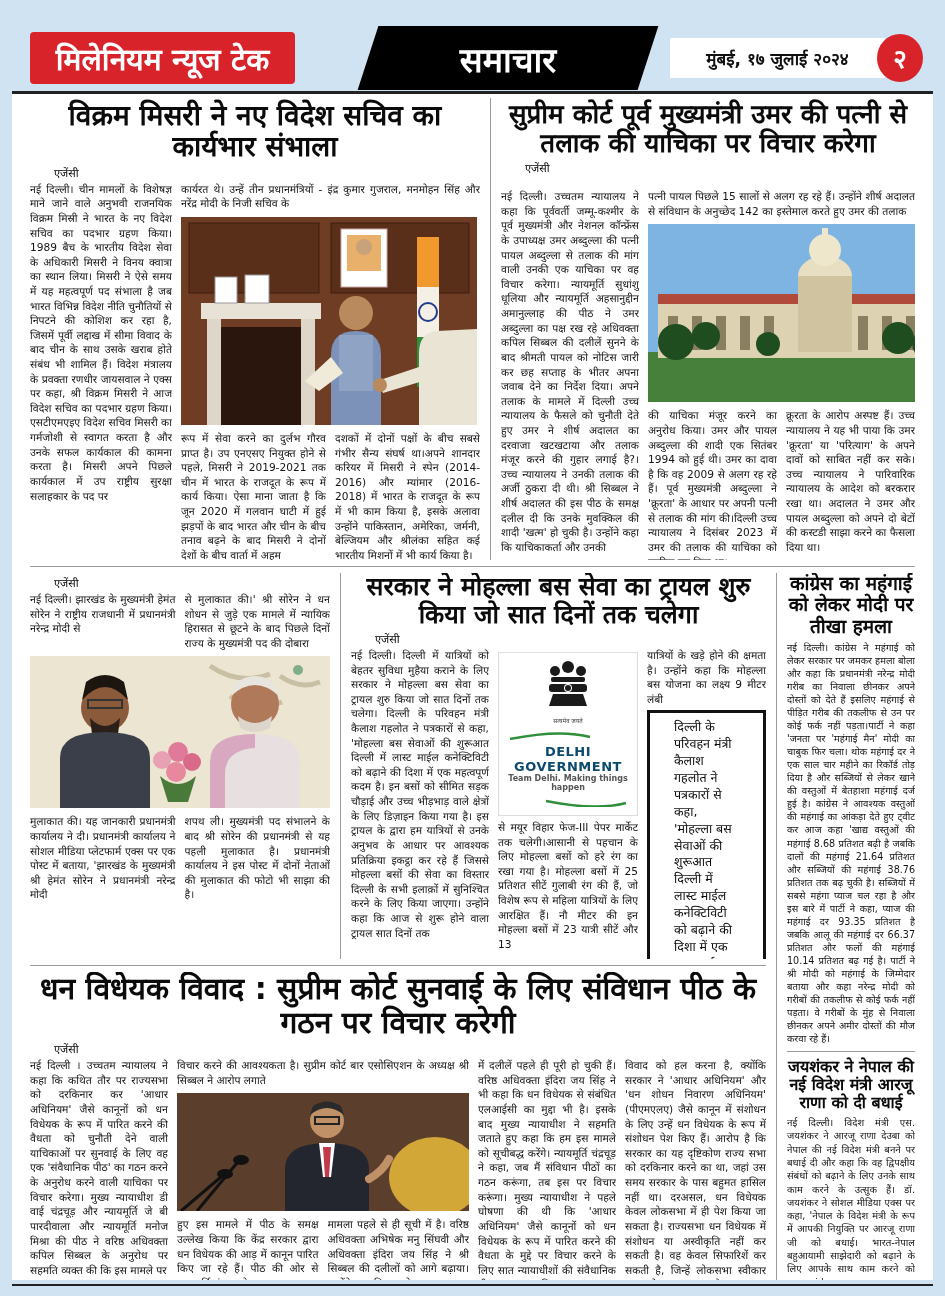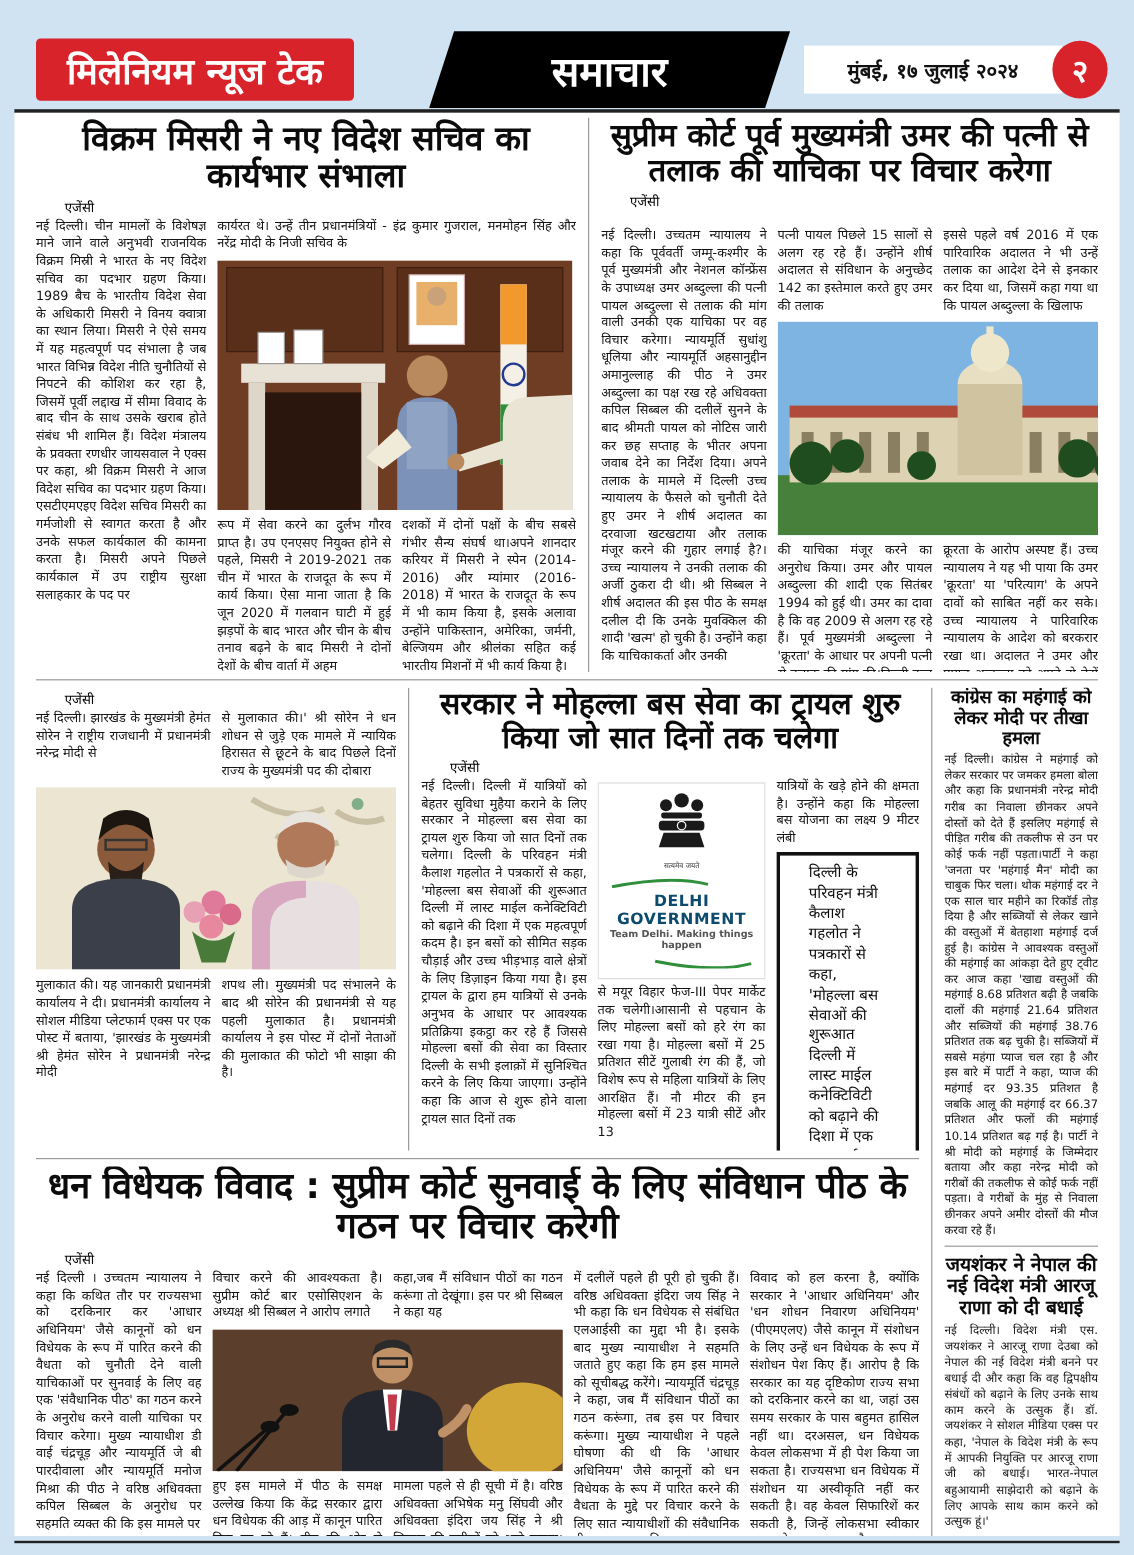--- a/index.html
+++ b/index.html
@@ -104,21 +104,20 @@
       <div class="vdiv"></div>
 
       <div style="flex:1;overflow:hidden;">
         <div class="headline" style="font-size:26px;margin-top:2px;">सुप्रीम कोर्ट पूर्व मुख्यमंत्री उमर की पत्नी से तलाक की याचिका पर विचार करेगा</div>
         <div class="byline">एजेंसी</div>
         <div class="colrow" style="margin-top:14px;">
           <div class="col body-txt" style="flex:0 0 138px;">नई दिल्ली। उच्चतम न्यायालय ने कहा कि पूर्ववर्ती जम्मू-कश्मीर के पूर्व मुख्यमंत्री और नेशनल कॉन्फ्रेंस के उपाध्यक्ष उमर अब्दुल्ला की पत्नी पायल अब्दुल्ला से तलाक की मांग वाली उनकी एक याचिका पर वह विचार करेगा। न्यायमूर्ति सुधांशु धूलिया और न्यायमूर्ति अहसानुद्दीन अमानुल्लाह की पीठ ने उमर अब्दुल्ला का पक्ष रख रहे अधिवक्ता कपिल सिब्बल की दलीलें सुनने के बाद श्रीमती पायल को नोटिस जारी कर छह सप्ताह के भीतर अपना जवाब देने का निर्देश दिया। अपने तलाक के मामले में दिल्ली उच्च न्यायालय के फैसले को चुनौती देते हुए उमर ने शीर्ष अदालत का दरवाजा खटखटाया और तलाक मंजूर करने की गुहार लगाई है?। उच्च न्यायालय ने उनकी तलाक की अर्जी ठुकरा दी थी। श्री सिब्बल ने शीर्ष अदालत की इस पीठ के समक्ष दलील दी कि उनके मुवक्किल की शादी 'खत्म' हो चुकी है। उन्होंने कहा कि याचिकाकर्ता और उनकी</div>
           <div style="flex:1;overflow:hidden;">
             <div class="colrow">
               <div class="col body-txt">पत्नी पायल पिछले 15 सालों से अलग रह रहे हैं। उन्होंने शीर्ष अदालत से संविधान के अनुच्छेद 142 का इस्तेमाल करते हुए उमर की तलाक</div>
-              <div class="col body-txt">इससे पहले वर्ष 2016 में एक पारिवारिक अदालत ने भी उन्हें तलाक का आदेश देने से इनकार कर दिया था, जिसमें कहा गया था कि पायल अब्दुल्ला के खिलाफ</div>
             </div>
             <svg class="photo" width="290" height="178" viewBox="0 0 290 178">
               <rect width="290" height="178" fill="#7db4e2"></rect>
               <rect x="0" y="128" width="290" height="50" fill="#46803a"></rect>
               <rect x="10" y="78" width="270" height="56" fill="#ddd2b2"></rect>
               <rect x="10" y="70" width="270" height="10" fill="#b04a3a"></rect>
               <g fill="#8a7f60">
                 <rect x="20" y="92" width="10" height="34"></rect>
                   <rect x="44" y="92" width="10" height="34"></rect>
                 <rect x="68" y="92" width="10" height="34"></rect>
@@ -236,21 +235,20 @@
         <div class="hdiv"></div>
 
         <div style="overflow:hidden;">
           <div class="headline" style="font-size:30px;">धन विधेयक विवाद : सुप्रीम कोर्ट सुनवाई के लिए संविधान पीठ के गठन पर विचार करेगी</div>
           <div class="byline">एजेंसी</div>
           <div class="colrow" style="margin-top:2px;height:232px;overflow:hidden;">
             <div class="col body-txt" style="flex:0 0 138px;">नई दिल्ली । उच्चतम न्यायालय ने कहा कि कथित तौर पर राज्यसभा को दरकिनार कर 'आधार अधिनियम' जैसे कानूनों को धन विधेयक के रूप में पारित करने की वैधता को चुनौती देने वाली याचिकाओं पर सुनवाई के लिए वह एक 'संवैधानिक पीठ' का गठन करने के अनुरोध करने वाली याचिका पर विचार करेगा। मुख्य न्यायाधीश डी वाई चंद्रचूड़ और न्यायमूर्ति जे बी पारदीवाला और न्यायमूर्ति मनोज मिश्रा की पीठ ने वरिष्ठ अधिवक्ता कपिल सिब्बल के अनुरोध पर सहमति व्यक्त की कि इस मामले पर</div>
             <div style="flex:0 0 292px;overflow:hidden;">
               <div class="colrow">
                 <div class="col body-txt">विचार करने की आवश्यकता है। सुप्रीम कोर्ट बार एसोसिएशन के अध्यक्ष श्री सिब्बल ने आरोप लगाते</div>
-                <div class="col body-txt">कहा,जब मैं संविधान पीठों का गठन करूंगा तो देखूंगा। इस पर श्री सिब्बल ने कहा यह</div>
               </div>
               <svg class="photo" width="292" height="118" viewBox="0 0 292 118">
                 <rect width="292" height="118" fill="#6a4a33"></rect>
                 <rect x="0" y="0" width="292" height="118" fill="#5b3f2c"></rect>
                 <ellipse cx="258" cy="84" rx="46" ry="40" fill="#e8b93a" opacity=".85"></ellipse>
                 <circle cx="150" cy="28" r="17" fill="#c09066"></circle>
                 <path d="M133 22 q17-14 34 0 l-3-9 q-14-9-28 0 Z" fill="#2a2a2a"></path>
                 <rect x="138" y="24" width="24" height="7" fill="none" stroke="#222" stroke-width="2"></rect>
                 <path d="M108 118 v-42 q0-26 42-26 q42 0 42 26 v42 Z" fill="#23262e"></path>
                 <path d="M142 50 h16 l-4 34 h-8 Z" fill="#fff"></path>
@@ -271,21 +269,21 @@
             <div class="col body-txt" style="flex:0 0 138px;">में दलीलें पहले ही पूरी हो चुकी हैं। वरिष्ठ अधिवक्ता इंदिरा जय सिंह ने भी कहा कि धन विधेयक से संबंधित एलआईसी का मुद्दा भी है। इसके बाद मुख्य न्यायाधीश ने सहमति जताते हुए कहा कि हम इस मामले को सूचीबद्ध करेंगे। न्यायमूर्ति चंद्रचूड़ ने कहा, जब मैं संविधान पीठों का गठन करूंगा, तब इस पर विचार करूंगा। मुख्य न्यायाधीश ने पहले घोषणा की थी कि 'आधार अधिनियम' जैसे कानूनों को धन विधेयक के रूप में पारित करने की वैधता के मुद्दे पर विचार करने के लिए सात न्यायाधीशों की संवैधानिक पीठ का गठन किया जाएगा। इस निर्णय का उद्देश्य धन विधेयकों को लेकर उठे</div>
             <div class="col body-txt">विवाद को हल करना है, क्योंकि सरकार ने 'आधार अधिनियम' और 'धन शोधन निवारण अधिनियम' (पीएमएलए) जैसे कानून में संशोधन के लिए उन्हें धन विधेयक के रूप में संशोधन पेश किए हैं। आरोप है कि सरकार का यह दृष्टिकोण राज्य सभा को दरकिनार करने का था, जहां उस समय सरकार के पास बहुमत हासिल नहीं था। दरअसल, धन विधेयक केवल लोकसभा में ही पेश किया जा सकता है। राज्यसभा धन विधेयक में संशोधन या अस्वीकृति नहीं कर सकती है। वह केवल सिफारिशें कर सकती है, जिन्हें लोकसभा स्वीकार या अनदेखा कर सकता है।</div>
           </div>
         </div>
       </div>
 
       <div class="vdiv"></div>
 
       <div class="right-rail">
         <div>
-          <div class="headline" style="font-size:15px;">कांग्रेस का महंगाई को लेकर मोदी पर तीखा हमला</div>
+          <div class="headline" style="font-size:19px;">कांग्रेस का महंगाई को लेकर मोदी पर तीखा हमला</div>
           <div class="congress-body" style="margin-top:4px;">नई दिल्ली। कांग्रेस ने महंगाई को लेकर सरकार पर जमकर हमला बोला और कहा कि प्रधानमंत्री नरेन्द्र मोदी गरीब का निवाला छीनकर अपने दोस्तों को देते हैं इसलिए महंगाई से पीड़ित गरीब की तकलीफ से उन पर कोई फर्क नहीं पड़ता।पार्टी ने कहा 'जनता पर 'महंगाई मैन' मोदी का चाबुक फिर चला। थोक महंगाई दर ने एक साल चार महीने का रिकॉर्ड तोड़ दिया है और सब्जियों से लेकर खाने की वस्तुओं में बेतहाशा महंगाई दर्ज हुई है। कांग्रेस ने आवश्यक वस्तुओं की महंगाई का आंकड़ा देते हुए ट्वीट कर आज कहा 'खाद्य वस्तुओं की महंगाई 8.68 प्रतिशत बढ़ी है जबकि दालों की महंगाई 21.64 प्रतिशत और सब्जियों की महंगाई 38.76 प्रतिशत तक बढ़ चुकी है। सब्जियों में सबसे महंगा प्याज चल रहा है और इस बारे में पार्टी ने कहा, प्याज की महंगाई दर 93.35 प्रतिशत है जबकि आलू की महंगाई दर 66.37 प्रतिशत और फलों की महंगाई 10.14 प्रतिशत बढ़ गई है। पार्टी ने श्री मोदी को महंगाई के जिम्मेदार बताया और कहा नरेन्द्र मोदी को गरीबों की तकलीफ से कोई फर्क नहीं पड़ता। वे गरीबों के मुंह से निवाला छीनकर अपने अमीर दोस्तों की मौज करवा रहे हैं।</div>
         </div>
         <div class="hdiv"></div>
         <div>
           <div class="headline" style="font-size:16px;">जयशंकर ने नेपाल की नई विदेश मंत्री आरजू राणा को दी बधाई</div>
           <div class="jaish-body" style="margin-top:4px;">नई दिल्ली। विदेश मंत्री एस. जयशंकर ने आरजू राणा देउबा को नेपाल की नई विदेश मंत्री बनने पर बधाई दी और कहा कि वह द्विपक्षीय संबंधों को बढ़ाने के लिए उनके साथ काम करने के उत्सुक हैं। डॉ. जयशंकर ने सोशल मीडिया एक्स पर कहा, 'नेपाल के विदेश मंत्री के रूप में आपकी नियुक्ति पर आरजू राणा जी को बधाई। भारत-नेपाल बहुआयामी साझेदारी को बढ़ाने के लिए आपके साथ काम करने को उत्सुक हूं।'</div>
         </div>
       </div>
     </div>
 

